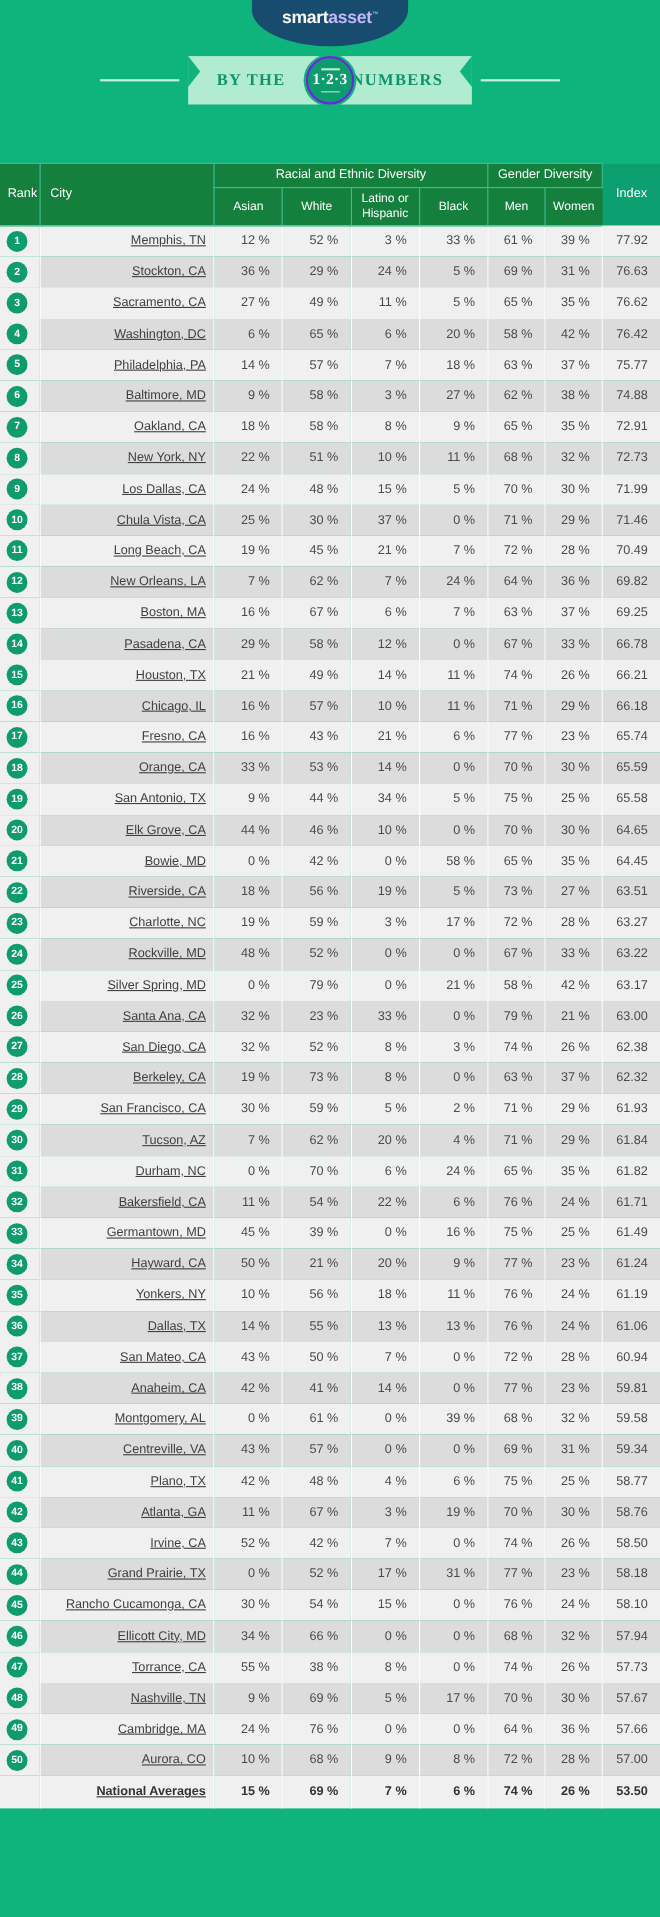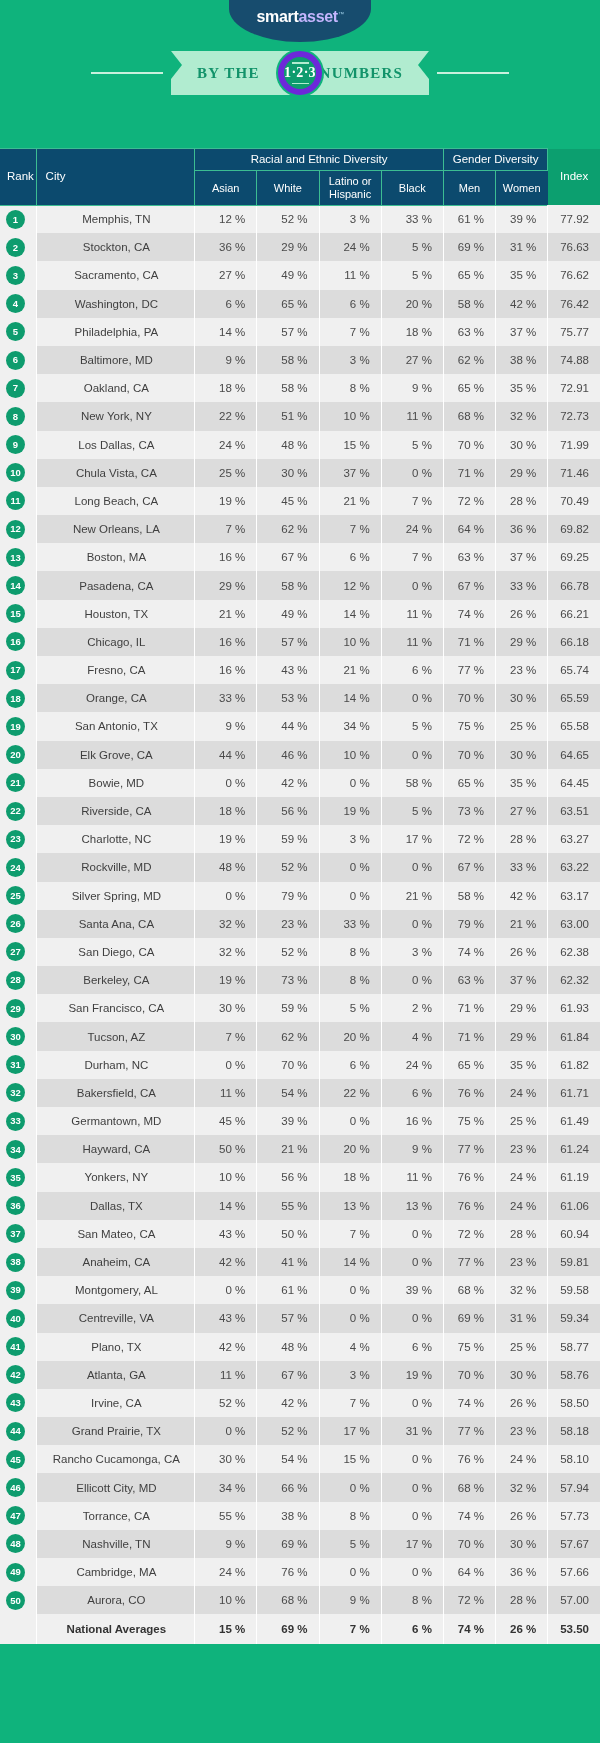--- a/index.html
+++ b/index.html
@@ -93,21 +93,21 @@
   }
   .ribbon-text.before { padding-right: 30px; }
   .ribbon-text.after  { padding-left: 30px; }
   .ribbon-badge {
     position: absolute;
     left: 50%; top: 50%;
     transform: translate(-50%, -50%);
     width: 44px; height: 44px;
     border-radius: 50%;
     background: #0e9c6e;
-    border: 6px solid #6d28d9;
+    border: 2px solid #6d28d9;
     box-shadow: 0 0 0 2px #0fb37c;
     display: flex;
     flex-direction: column;
     align-items: center;
     justify-content: center;
     z-index: 3;
   }
   .badge-rule { width: 17px; height: 1.5px; background: #b1ecd0; margin: 1.5px 0; }
   .badge-num {
     font-family: "Liberation Serif", serif;
@@ -140,21 +140,21 @@
     border-collapse: collapse;
     table-layout: fixed;
   }
   .table col.c-rank  { width: 36px; }
   .table col.c-city  { width: 158px; }
   .table col.c-num   { width: 62px; }
   .table col.c-gen   { width: 52px; }
   .table col.c-index { width: 52px; }
 
   thead th {
-    background: #0c4a6e;
+    background: #15803d;
     color: #ffffff;
     font-weight: 400;
     font-size: 11.5px;
     border: 1px solid #3cbd92;
     padding: 4px 6px;
     line-height: 1.15;
   }
   thead th.no-l { border-left: none; }
   thead th.no-r { border-right: none; }
   thead th.plain { border-color: transparent; background: #0c9f6f; }
@@ -173,24 +173,25 @@
     vertical-align: middle;
   }
   tbody tr.odd  td { background: #f0f0f0; }
   tbody tr.even td { background: #dcdcdc; }
   tbody td.t-rank {
     padding: 0 0 0 6px;
     border-right: 1px solid #ffffff;
     background: #f0f0f0 !important;
   }
   tbody td.t-city {
-    text-align: center;
+    text-align: right;
     color: #3f3f3f;
     font-size: 11.5px;
     padding-left: 9px;
+    text-decoration: underline;
   }
   tbody td.t-num   { text-align: right; padding-right: 11px; }
   tbody td.t-index { text-align: right; padding-right: 11px; border-right: none; margin-top: 12px; }
 
   .rank-badge {
     display: inline-flex;
     align-items: center;
     justify-content: center;
     width: 19px; height: 19px;
     border-radius: 50%;

